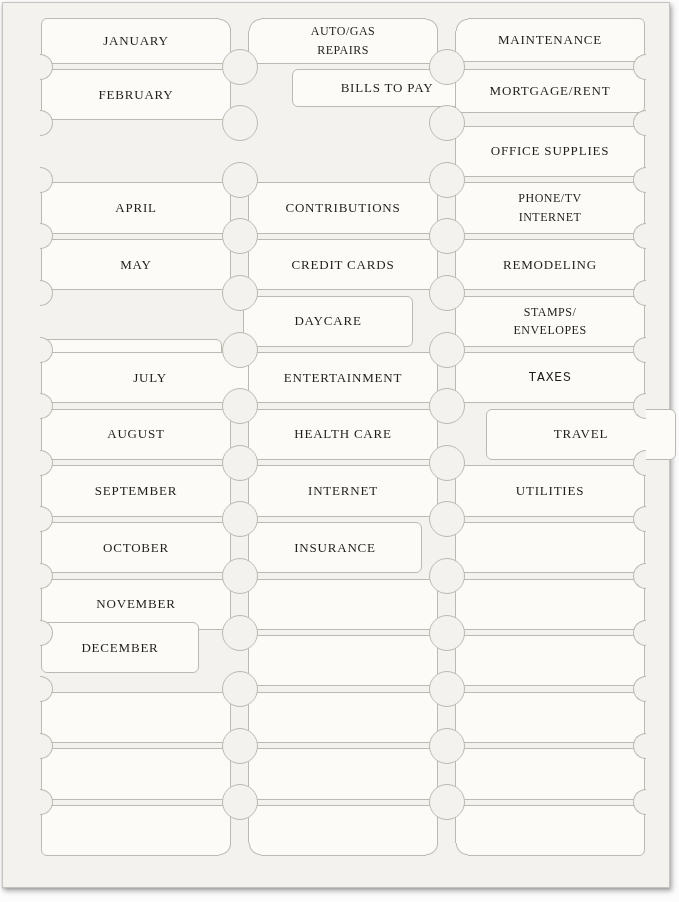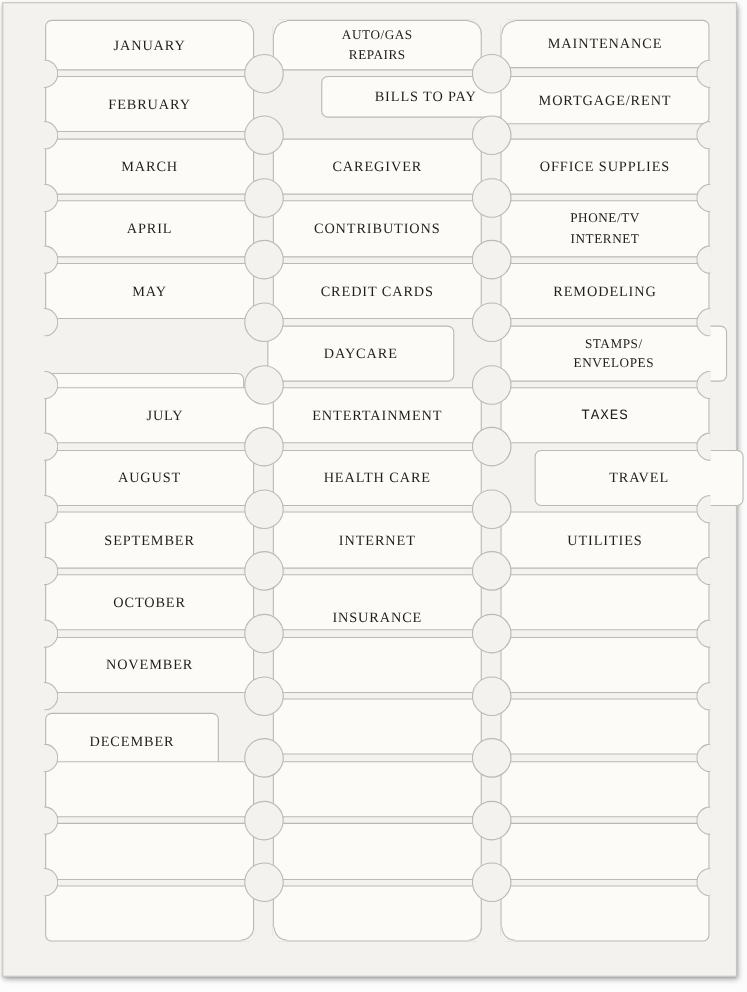--- a/index.html
+++ b/index.html
@@ -72,23 +72,20 @@
 <body>
 
 <div class="card">
   <div class="sheet" id="sheet-root">
       <div class="label" style="left: 38px; top: 15px; width: 190px; height: 45.9px;">
         <span>JANUARY</span>
       </div>
       <div class="label" style="left: 38px; top: 66.1px; width: 190px; height: 51.4px;">
         <span>FEBRUARY</span>
       </div>
-      <div class="label" style="left: 38px; top: 122.7px; width: 190px; height: 51.4px;">
-        <span>MARCH</span>
-      </div>
       <div class="label" style="left: 38px; top: 179.3px; width: 190px; height: 51.4px;">
         <span>APRIL</span>
       </div>
       <div class="label" style="left: 38px; top: 235.9px; width: 190px; height: 51.4px;">
         <span>MAY</span>
       </div>
       <div class="label" style="left: 38px; top: 292.5px; width: 181px; height: 51.4px; margin-top: 43px;">
         <span>JUNE</span>
       </div>
       <div class="label" style="left: 38px; top: 349.1px; width: 218px; height: 51.4px;">
@@ -99,61 +96,58 @@
       </div>
       <div class="label" style="left: 38px; top: 462.3px; width: 190px; height: 51.4px;">
         <span>SEPTEMBER</span>
       </div>
       <div class="label" style="left: 38px; top: 518.9px; width: 190px; height: 51.4px;">
         <span>OCTOBER</span>
       </div>
       <div class="label" style="left: 38px; top: 575.5px; width: 190px; height: 51.4px;">
         <span>NOVEMBER</span>
       </div>
-      <div class="label" style="left: 38px; top: 645px; width: 158px; height: 51.4px;">
+      <div class="label" style="left: 38px; top: 619px; width: 158px; height: 51.4px;">
         <span>DECEMBER</span>
       </div>
       <div class="label" style="left: 38px; top: 688.7px; width: 190px; height: 51.4px;">
         <span></span>
       </div>
       <div class="label" style="left: 38px; top: 745.3px; width: 190px; height: 51.4px;">
         <span></span>
       </div>
       <div class="label" style="left: 38px; top: 801.9px; width: 190px; height: 51.4px;">
         <span></span>
       </div>
       <div class="label small" style="left: 245px; top: 15px; width: 190px; height: 45.9px;">
         <span>AUTO/GAS
 REPAIRS</span>
       </div>
       <div class="label" style="left: 245px; top: 66.1px; width: 190px; height: 38px; margin-left: 44px;">
         <span>BILLS TO PAY</span>
       </div>
-      <div class="label" style="left: 245px; top: 122.7px; width: 190px; height: 51.4px;">
-        <span>CAREGIVER</span>
-      </div>
       <div class="label" style="left: 245px; top: 179.3px; width: 190px; height: 51.4px;">
         <span>CONTRIBUTIONS</span>
       </div>
       <div class="label" style="left: 245px; top: 235.9px; width: 190px; height: 51.4px;">
         <span>CREDIT CARDS</span>
       </div>
       <div class="label" style="left: 240px; top: 292.5px; width: 170px; height: 51.4px;">
         <span>DAYCARE</span>
       </div>
       <div class="label" style="left: 245px; top: 349.1px; width: 190px; height: 51.4px;">
         <span>ENTERTAINMENT</span>
       </div>
       <div class="label" style="left: 245px; top: 405.7px; width: 190px; height: 51.4px;">
         <span>HEALTH CARE</span>
       </div>
       <div class="label" style="left: 245px; top: 462.3px; width: 190px; height: 51.4px;">
         <span>INTERNET</span>
       </div>
-      <div class="label" style="left: 245px; top: 518.9px; width: 190px; height: 51.4px; align-items: flex-end;">
+      <div class="label" style="left: 245px; top: 518.9px; width: 174px; height: 51.4px;">
         <span>INSURANCE</span>
       </div>
       <div class="label" style="left: 245px; top: 575.5px; width: 190px; height: 51.4px;">
         <span></span>
       </div>
       <div class="label" style="left: 245px; top: 632.1px; width: 190px; height: 51.4px;">
         <span></span>
       </div>
       <div class="label" style="left: 245px; top: 688.7px; width: 190px; height: 51.4px;">
         <span></span>
@@ -173,21 +167,21 @@
       <div class="label" style="left: 452px; top: 122.7px; width: 190px; height: 51.4px;">
         <span>OFFICE SUPPLIES</span>
       </div>
       <div class="label small" style="left: 452px; top: 179.3px; width: 190px; height: 51.4px;">
         <span>PHONE/TV
 INTERNET</span>
       </div>
       <div class="label" style="left: 452px; top: 235.9px; width: 190px; height: 51.4px;">
         <span>REMODELING</span>
       </div>
-      <div class="label small" style="left: 452px; top: 292.5px; width: 206px; height: 51.4px;">
+      <div class="label small" style="left: 452px; top: 292.5px; width: 190px; height: 51.4px;">
         <span>STAMPS/
 ENVELOPES</span>
       </div>
       <div class="label" style="left: 452px; top: 349.1px; width: 190px; height: 51.4px; font-family: Liberation Mono, monospace;">
         <span>TAXES</span>
       </div>
       <div class="label" style="left: 452px; top: 405.7px; width: 190px; height: 51.4px; margin-left: 31px;">
         <span>TRAVEL</span>
       </div>
       <div class="label" style="left: 452px; top: 462.3px; width: 190px; height: 51.4px;">

